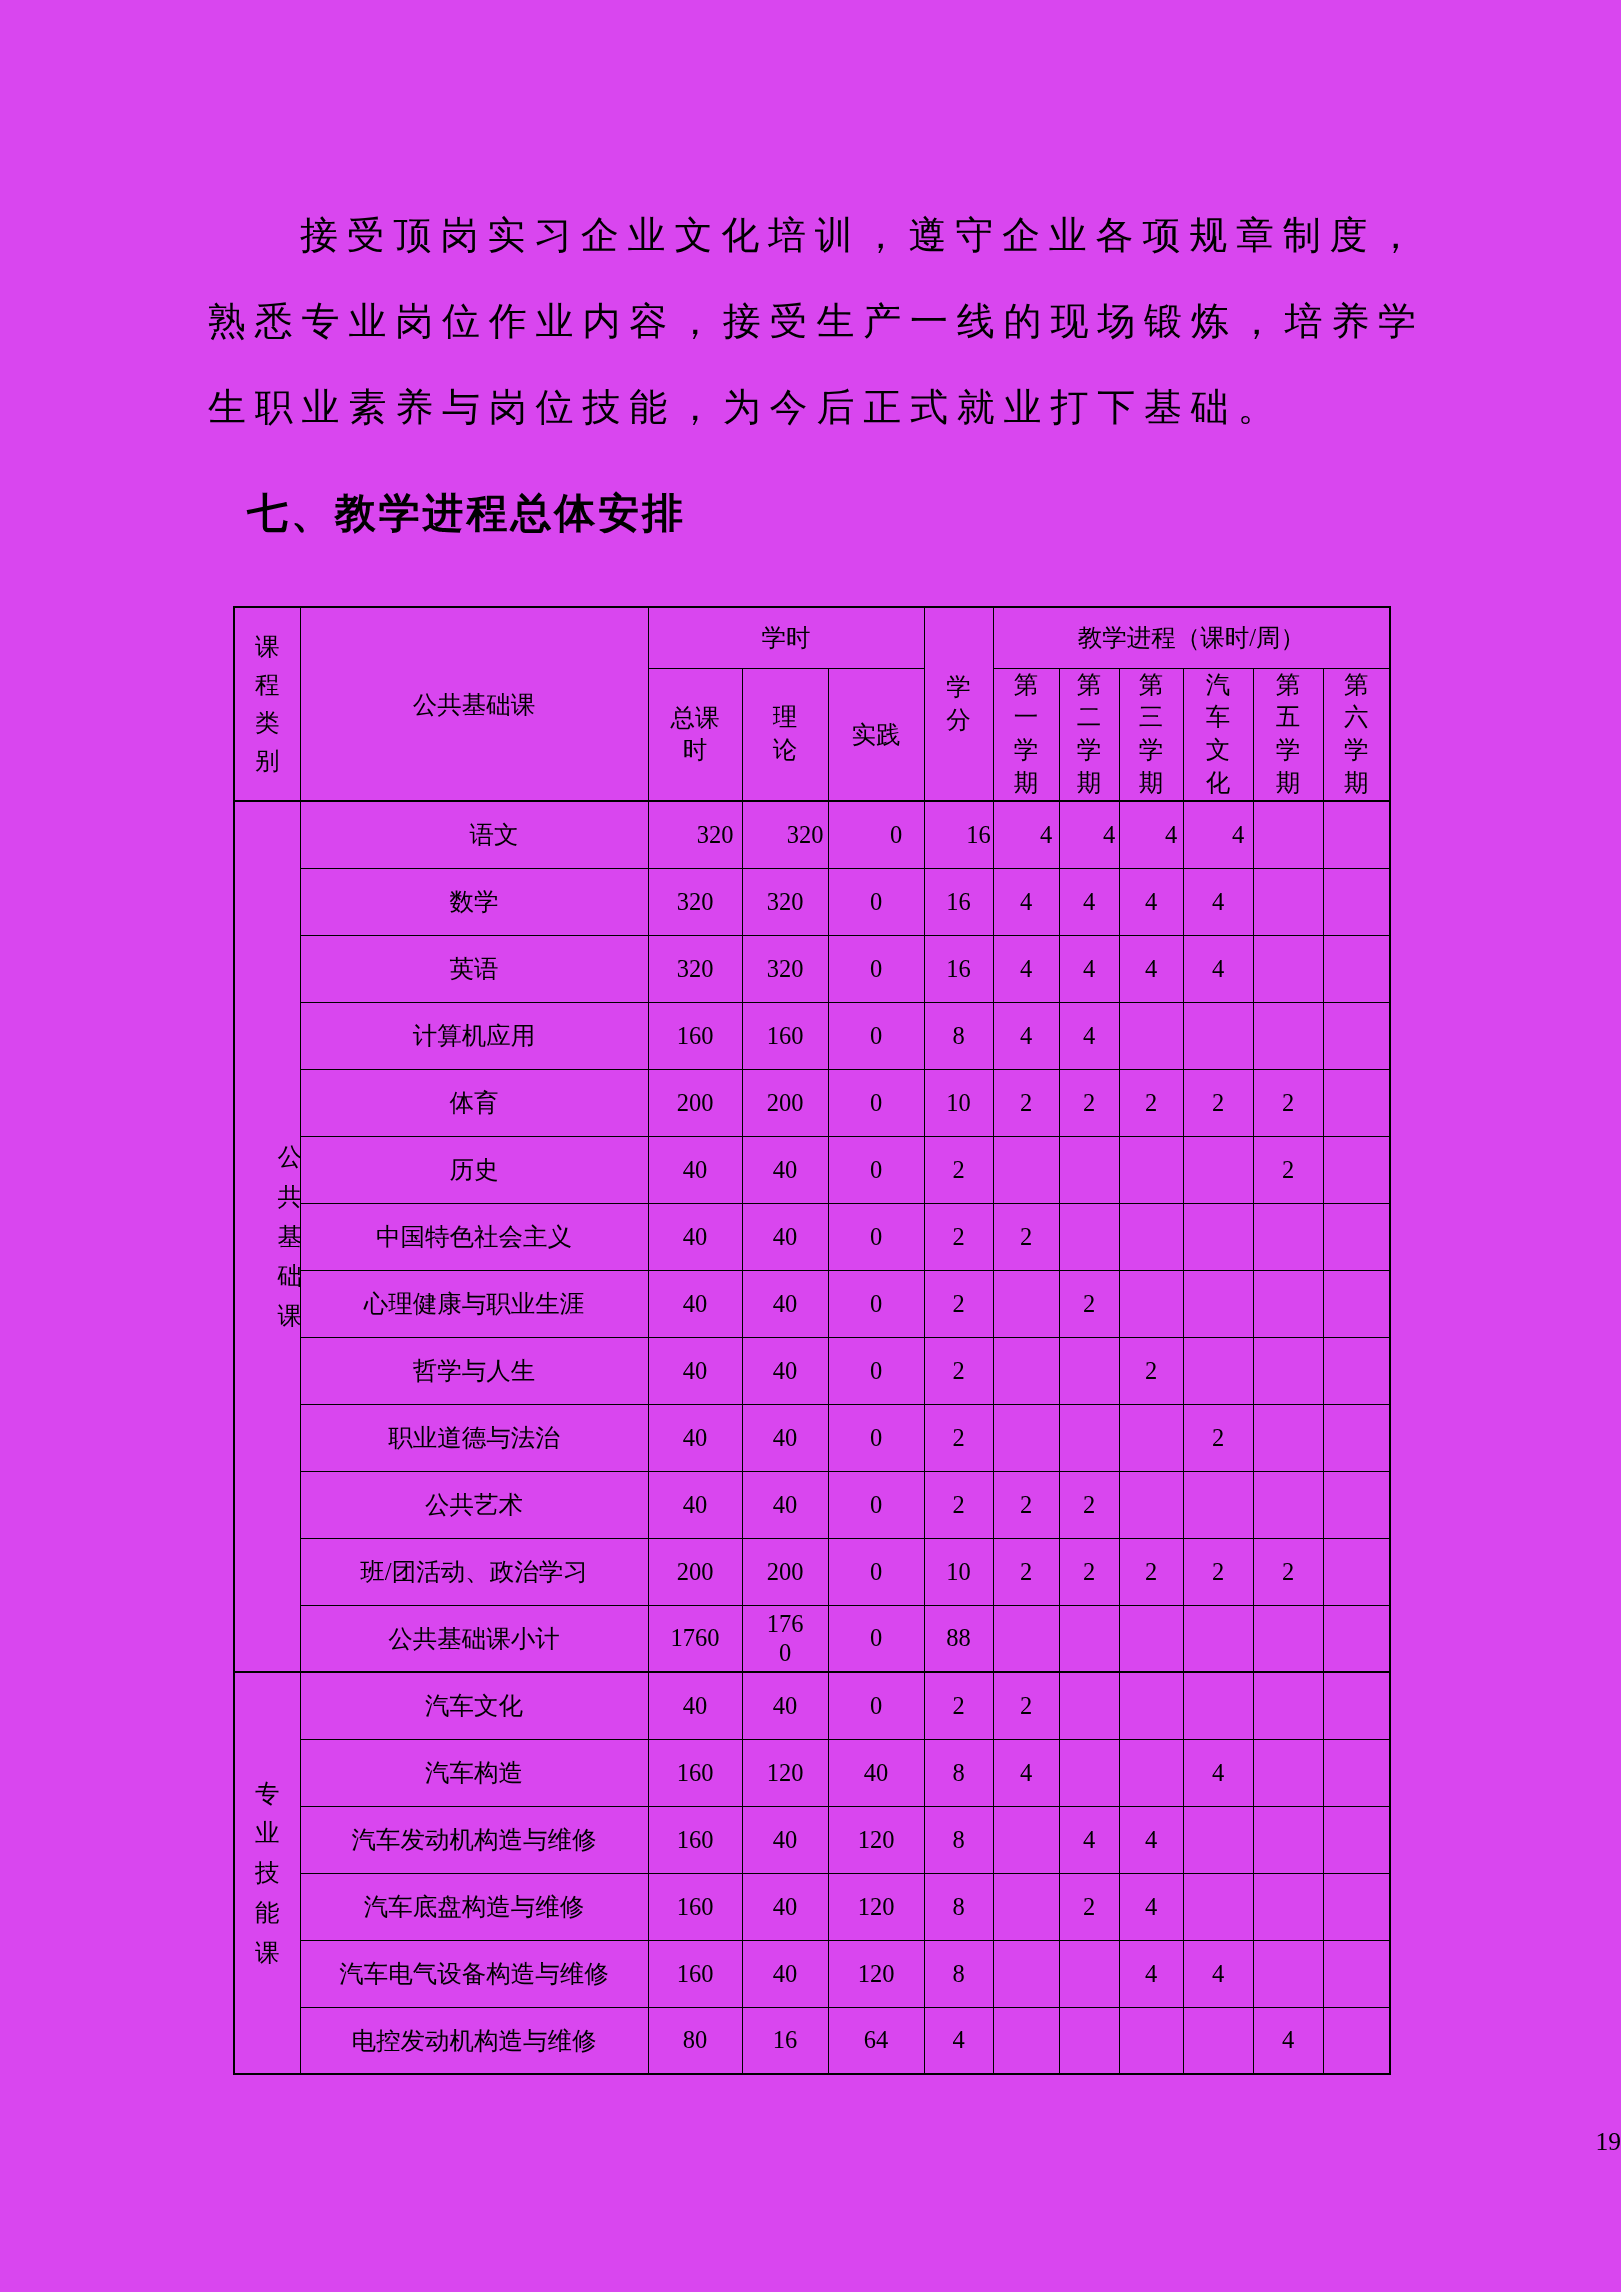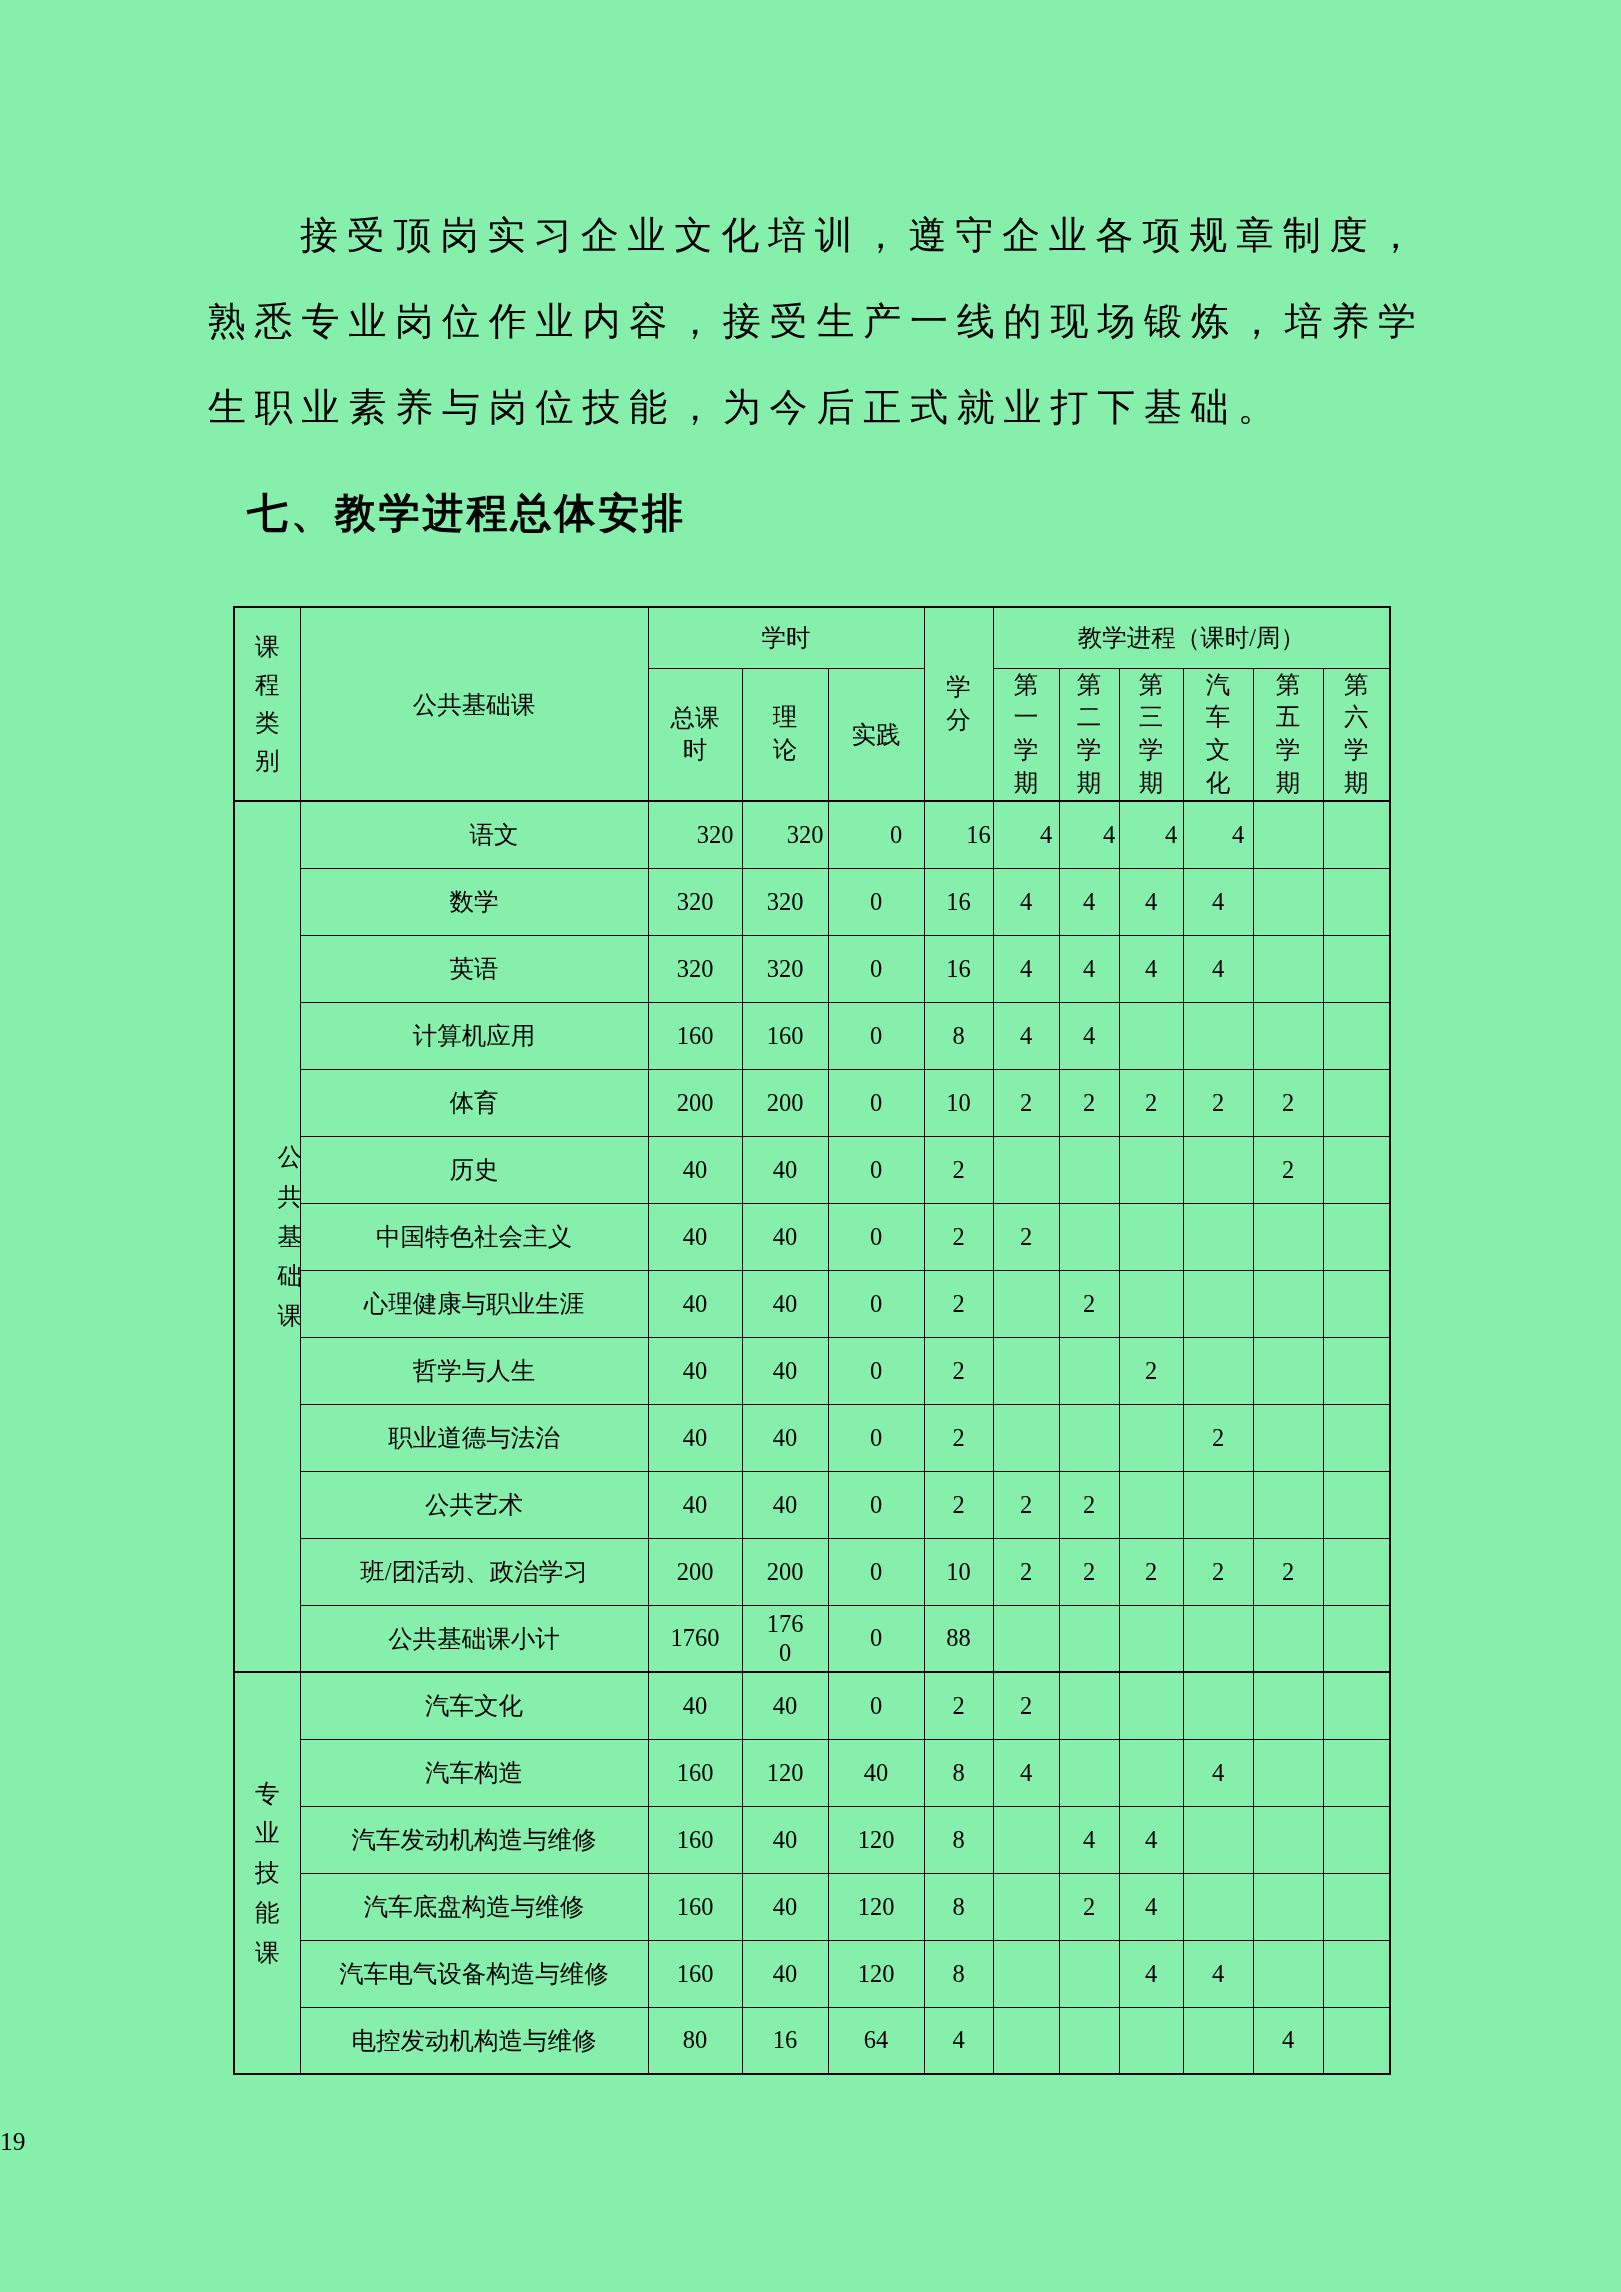--- a/index.html
+++ b/index.html
@@ -1,18 +1,18 @@
 <!DOCTYPE html>
 <html><head>
 <meta charset="utf-8">
 <style>
   * { box-sizing: border-box; }
   html,body { margin:0; padding:0; background:#ffffff; }
   .page {
-    position:relative; width:1621px; height:2293px; background:#86efac; color:#000;
+    position:relative; width:1621px; height:2293px; background:#d946ef; color:#000;
     font-family:"Liberation Serif","DejaVu Serif",serif; overflow:hidden;
   }
   
   .paragraph { position:absolute; left:208px; top:192px; width:1260px; font-size:38px; letter-spacing:8.8px; }
   .para-line { height:86px; line-height:86px; white-space:nowrap; }
   .para-line.indent { text-indent:92px; }
   
   .heading {
     position:absolute; left:231px; top:470px; margin:16px;
     font-family:"Liberation Sans","DejaVu Sans",sans-serif;
@@ -39,21 +39,21 @@
   .sched-table tbody tr { height:67px; }
   .sched-table tbody tr:first-child td { border-top:2px solid #000;padding-left:40px; }
   .sched-table tbody tr.section-start td { border-top:2px solid #000; }
   
   .vtext { display:inline-block; width:1.2em; line-height:1.34; word-break:break-all; vertical-align:middle; }
   .vtext.w2 { width:2.35em; line-height:1.3; }
   .cat-head { line-height:1.55; }
   .cat-text { line-height:1.62; }
   
   .numwrap { display:inline-block; width:3.2ch; line-height:1.2; word-break:break-all; vertical-align:middle; }
-  .page-number { position:absolute; left:0; top:2127px; width:1621px; text-align:left; font-size:25.5px; }
+  .page-number { position:absolute; left:0; top:2127px; width:1621px; text-align:right; font-size:25.5px; }
 </style>
 </head>
 <body>
 
 <div class="page">
 
   <div class="paragraph">
     <div class="para-line indent">接受顶岗实习企业文化培训，遵守企业各项规章制度，</div>
     <div class="para-line">熟悉专业岗位作业内容，接受生产一线的现场锻炼，培养学</div>
     <div class="para-line">生职业素养与岗位技能，为今后正式就业打下基础。</div>

